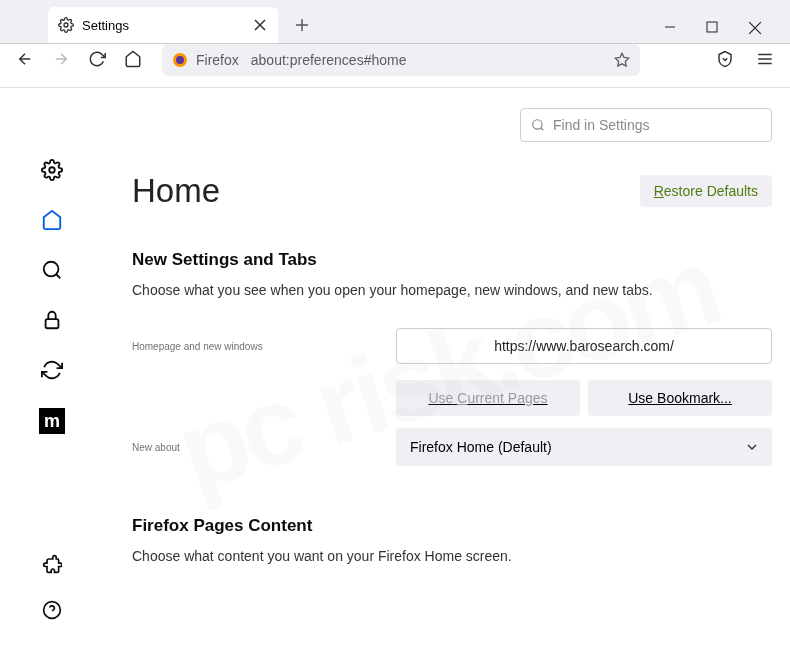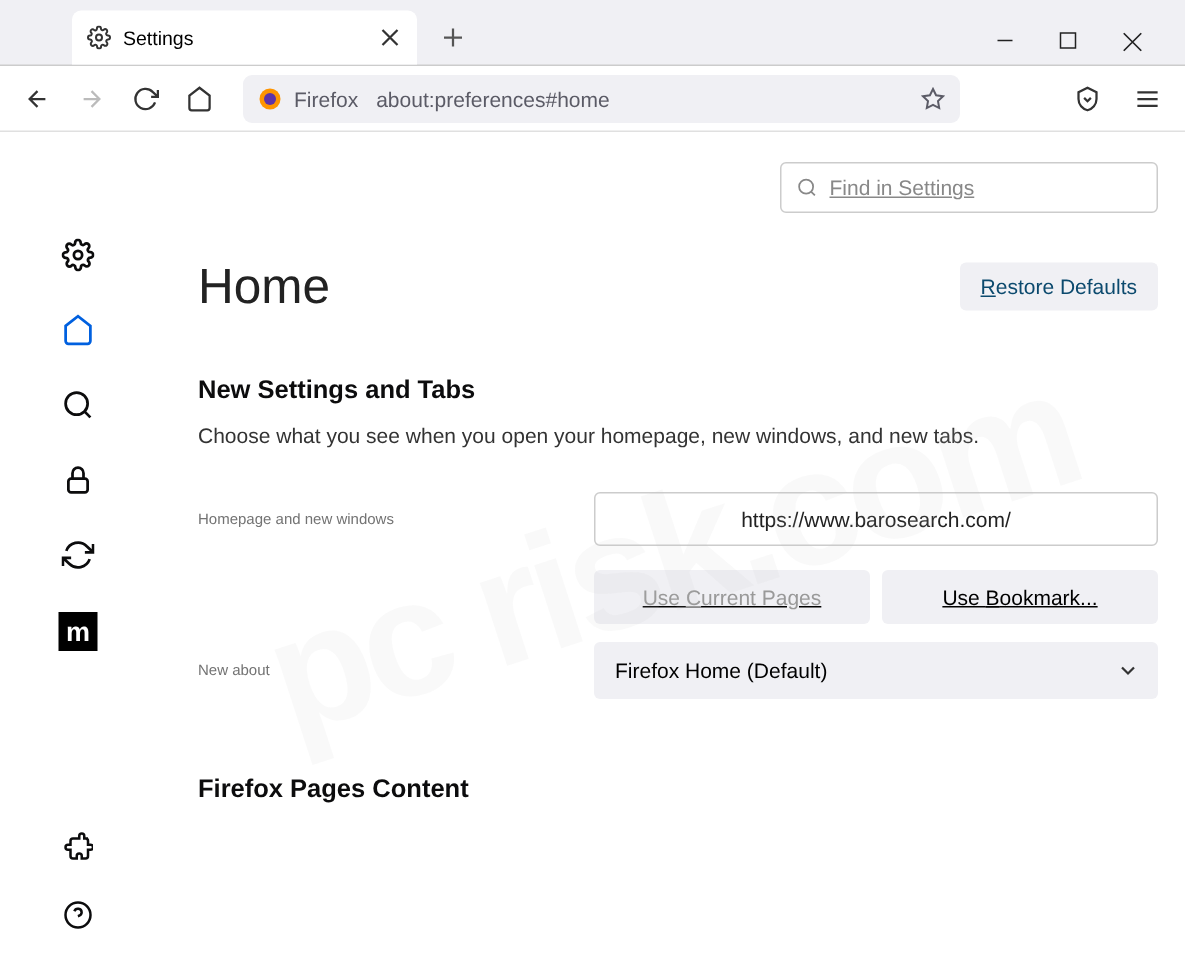--- a/index.html
+++ b/index.html
@@ -7,43 +7,43 @@
 
 .titlebar { height: 44px; background: #f0f0f4; display: flex; align-items: flex-end; border-bottom: 1px solid #ccc; }
 .tab { background: #fff; border-radius: 6px 6px 0 0; height: 36px; width: 230px; margin-left: 48px; display: flex; align-items: center; padding: 16px 10px; gap: 8px; position: relative; }
 .tab .gear { width: 16px; height: 16px; display: flex; align-items: center; justify-content: center; }
 .tab .label { font-size: 13px; flex: 1; }
 .tab .close { width: 16px; height: 16px; display: flex; align-items: center; justify-content: center; color: #333; }
 .newtab { width: 28px; height: 28px; margin-left: 10px; margin-bottom: 4px; display: flex; align-items: center; justify-content: center; color: #555; border-radius: 4px; }
 .winctrl { margin-left: auto; display: flex; gap: 18px; padding-right: 18px; padding-bottom: 8px; }
 .winctrl span { width: 24px; text-align: center; color: #222; }
 
-.navbar { height: 44px; display: flex; align-items: center; padding: 0 10px; gap: 6px; border-bottom: 1px solid #e0e0e0; }
+.navbar { height: 44px; display: flex; align-items: flex-start; padding: 0 10px; gap: 6px; border-bottom: 1px solid #e0e0e0; }
 .navbtn { width: 30px; height: 30px; display: flex; align-items: center; justify-content: center; color: #555; border-radius: 4px; }
 .navbtn.disabled { color: #bbb; }
 .urlbar { flex: 1; height: 32px; background: #f0f0f4; border-radius: 6px; margin: 0 64px 0 8px; display: flex; align-items: center; padding: 0 10px; gap: 8px; font-size: 14px; }
 .urlbar .ff-icon { width: 16px; height: 16px; }
 .urlbar .ff-label { color: #5b5b66; margin-right: 4px; }
 .urlbar .url { color: #5b5b66; }
 .urlbar .star { margin-left: auto; color: #5b5b66; }
 .rightctrl { display: flex; gap: 10px; }
 
 .content { display: flex; height: calc(100% - 88px); }
 .sidebar { width: 104px; padding-top: 70px; display: flex; flex-direction: column; align-items: center; gap: 26px; }
 .sidebar .sicon { width: 24px; height: 24px; display: flex; align-items: center; justify-content: center; color: #0c0c0d; }
 .sidebar .sicon.active { color: #0060df; }
 .sidebar .mlogo { width: 26px; height: 26px; background: #000; color: #fff; display: flex; align-items: center; justify-content: center; font-weight: bold; font-size: 18px; }
 .sidebar .bottom { margin-top: auto; padding-bottom: 28px; display: flex; flex-direction: column; gap: 22px; align-items: center; }
 
 .main { flex: 1; padding: 20px 18px 0 28px; position: relative; }
 .searchrow { display: flex; justify-content: flex-end; margin-bottom: 30px; }
-.findbox { width: 252px; height: 34px; border: 1px solid #ccc; border-radius: 4px; display: flex; align-items: center; padding: 0 10px; gap: 8px; color: #888; font-size: 14px; text-decoration: underline; }
+.findbox { width: 252px; height: 34px; border: 1px solid #ccc; border-radius: 4px; display: flex; align-items: center; padding: 0 10px; gap: 8px; color: #888; font-size: 14px; }
 .titlerow { display: flex; align-items: center; justify-content: space-between; margin-bottom: 40px; }
 .titlerow h1 { font-size: 33px; font-weight: 400; color: #222; }
-.restore-btn { padding: 8px 14px; background: #f0f0f4; border: none; border-radius: 4px; font-size: 14px; color: #0c4a6e; }
+.restore-btn { padding: 8px 14px; background: #f0f0f4; border: none; border-radius: 4px; font-size: 14px; color: #4d7c0f; }
 .restore-btn u { text-decoration: underline; }
 
 h2 { font-size: 17px; font-weight: 600; margin-bottom: 12px; color: #0c0c0d; }
 .desc { font-size: 14px; color: #333; margin-bottom: 30px; }
 
 .row { display: flex; align-items: center; margin-bottom: 16px; }
 .row .label { width: 264px; font-size: 10px; color: #737373; }
 .dropdown { flex: 1; height: 38px; background: #f0f0f4; border: none; border-radius: 4px; display: flex; align-items: center; justify-content: space-between; padding: 0 14px; font-size: 14px; }
 .urlinput { flex: 1; height: 36px; border: 1px solid #ccc; border-radius: 4px; padding: 0 10px; font-size: 14px; color: #222; text-align: center; }
 .btnrow { display: flex; gap: 8px; margin-left: 264px; margin-bottom: 12px; text-decoration: underline; }
@@ -230,16 +230,17 @@
         <span>Firefox Home (Default)</span>
         <span>
             <svg width="12" height="12" viewBox="0 0 12 12">
               <path d="M2 4 L6 8 L10 4" fill="none" stroke="#333" stroke-width="1.5"></path>
             </svg>
           </span>
       </button>
     </div>
 
     <h2>Firefox Pages Content</h2>
+    <p class="desc">Choose what content you want on your Firefox Home screen.</p>
 
     <div class="watermark">pc risk.com</div>
   </div>
 </div>
 
 </body></html>

